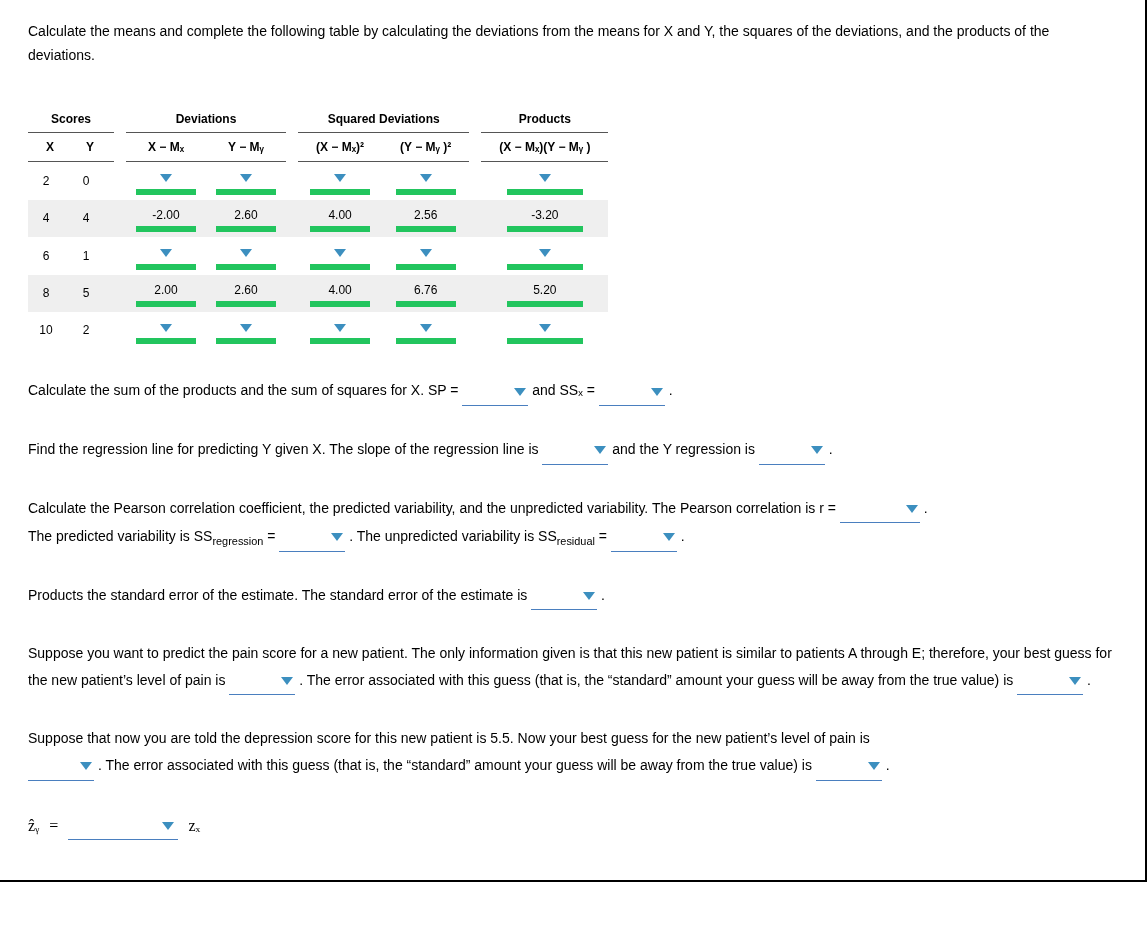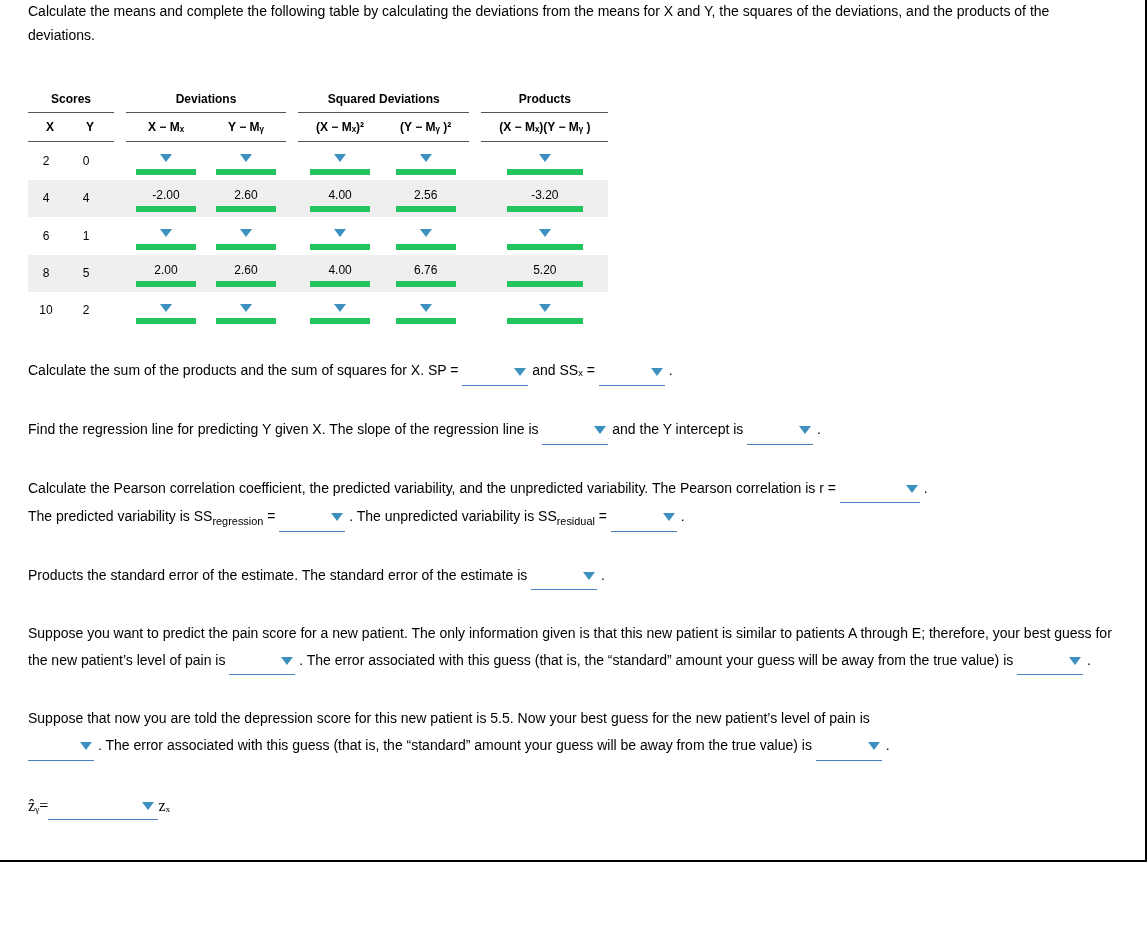--- a/index.html
+++ b/index.html
@@ -7,21 +7,21 @@
   body {
     font-family: Verdana, Geneva, sans-serif;
     font-size: 14px;
     color: #000;
     width: 1147px;
     background: #fff;
     border-right: 2px solid #000;
     border-bottom: 2px solid #000;
   }
   .page {
-    padding: 0 28px 40px 28px;
+    padding: 20px 28px 40px 28px;
     line-height: 1.7;
   }
   .intro { margin-bottom: 36px; }
   table.data {
     border-collapse: collapse;
     margin-bottom: 28px;
     font-size: 12px;
     margin-top: 25px;
   }
   table.data th, table.data td {
@@ -70,20 +70,21 @@
     text-align:right;
     padding:0 2px 1px 2px;
     vertical-align:baseline;
     cursor:pointer;
   }
   .dd-inline .tri { margin-left:2px; }
   .sub { font-size:0.78em; vertical-align:sub; }
   .eqrow {
     display:flex;
     align-items:center;
+    gap:10px;
     margin-top:28px;
     font-family: "Times New Roman", serif;
     font-size:16px;
   }
   .eq-dd {
     display:inline-block;
     min-width:110px;
     border-bottom:1px solid #4a7fbf;
     text-align:right;
     padding:0 4px 1px 4px;
@@ -183,21 +184,21 @@
           <td><span class="dd wide"><span class="tri nosel"></span></span></td>
         </tr>
       </tbody>
   </table>
 
   <p class="q">
     <span>Calculate the sum of the products and the sum of squares for X. SP = </span><span class="dd-inline"><span class="tri nosel"></span></span><span> and SSₓ = </span><span class="dd-inline"><span class="tri nosel"></span></span><span> .</span>
   </p>
 
   <p class="q">
-    <span>Find the regression line for predicting Y given X. The slope of the regression line is </span><span class="dd-inline"><span class="tri nosel"></span></span><span> and the Y intercept is </span><span class="dd-inline"><span class="tri nosel"></span></span><span> .</span>
+    <span>Find the regression line for predicting Y given X. The slope of the regression line is </span><span class="dd-inline"><span class="tri nosel"></span></span><span> and the Y regression is </span><span class="dd-inline"><span class="tri nosel"></span></span><span> .</span>
   </p>
 
   <p class="q">
     <span>Calculate the Pearson correlation coefficient, the predicted variability, and the unpredicted variability. The Pearson correlation is r = </span><span class="dd-inline" style="min-width:80px"><span class="tri nosel"></span></span><span> .</span><br>
     <span>The predicted variability is SS</span><span class="sub">regression</span><span> = </span><span class="dd-inline"><span class="tri nosel"></span></span><span> . The unpredicted variability is SS</span><span class="sub">residual</span><span> = </span><span class="dd-inline"><span class="tri nosel"></span></span><span> .</span>
   </p>
 
   <p class="q">
     <span>Products the standard error of the estimate. The standard error of the estimate is </span><span class="dd-inline"><span class="tri nosel"></span></span><span> .</span>
   </p>

